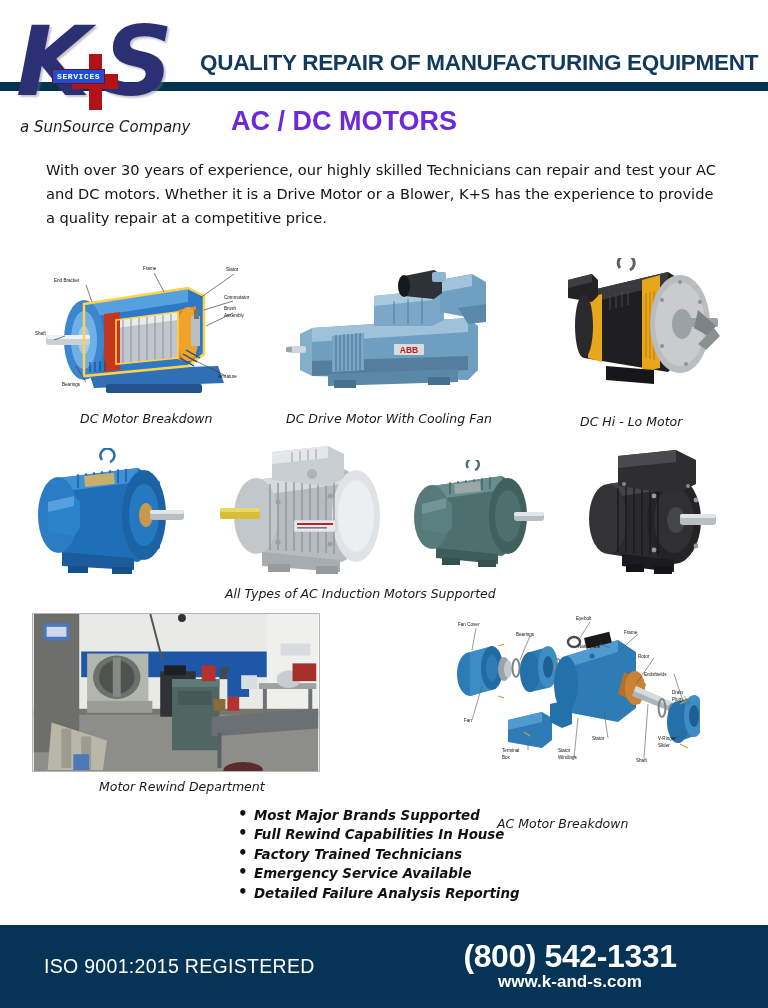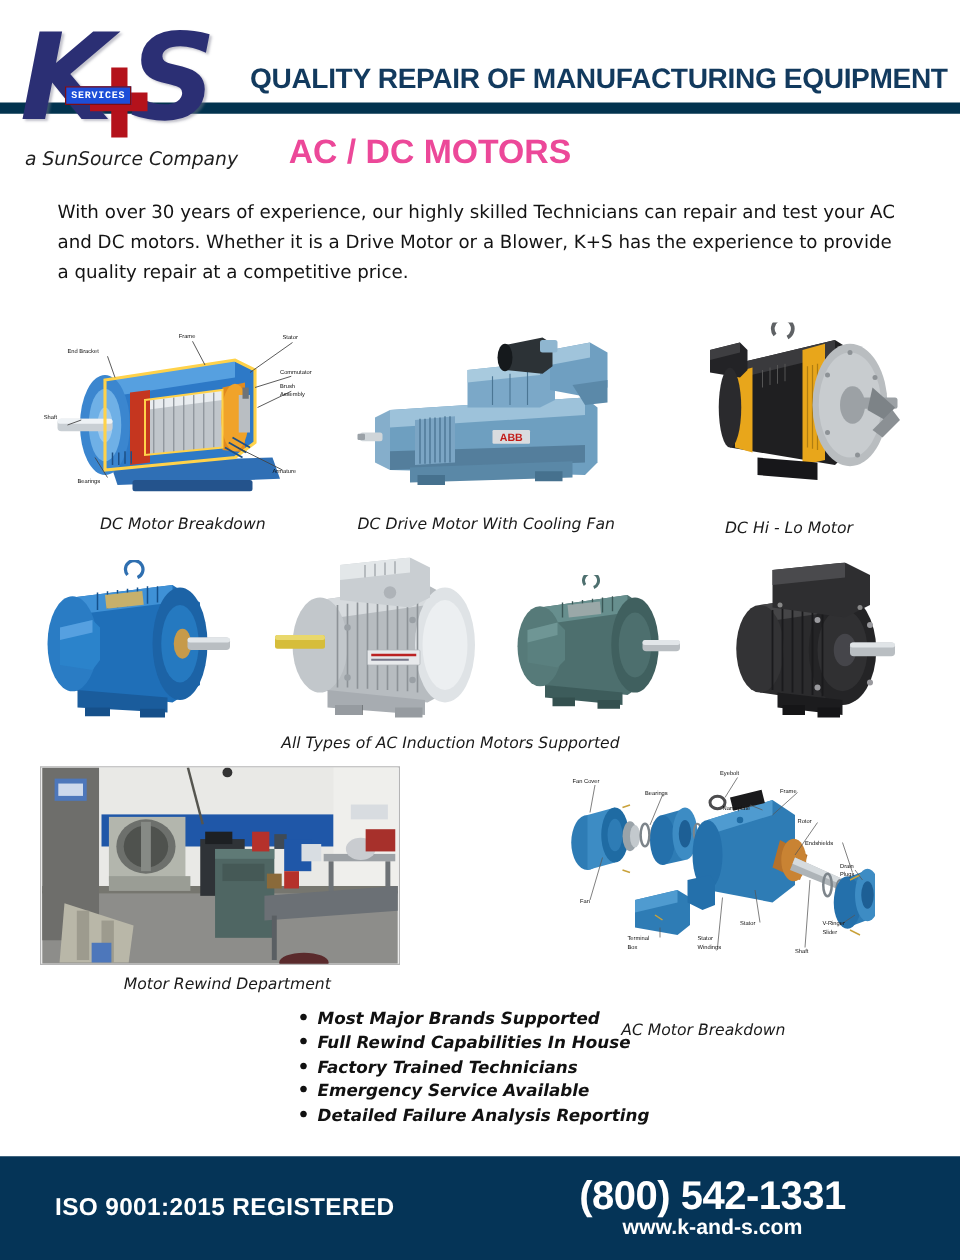--- a/index.html
+++ b/index.html
@@ -52,21 +52,21 @@
     font-family: "Liberation Sans", sans-serif;
     font-weight: bold; font-size: 22.5px; letter-spacing: -0.3px;
     color: #123a5e; text-align: left;
     white-space: nowrap;
   }
   .page-title {
     position: absolute; left: 0; top: 106px; width: 688px;
     text-align: center;
     font-family: "Liberation Sans", sans-serif;
     font-weight: bold; font-size: 27px; letter-spacing: 0px;
-    color: #ec4899;
+    color: #6d28d9;
   }
 
   
   .intro {
     position: absolute; left: 46px; top: 158px; width: 680px;
     font-family: "DejaVu Sans", sans-serif;
     font-size: 14.6px; line-height: 24px; color: #141414;
   }
 
   
@@ -103,21 +103,21 @@
   }
 
   
   .footer {
     position: absolute; left: 0; top: 925px; width: 768px; height: 83px;
     background: #053457;
   }
   .footer-iso {
     position: absolute; left: 44px; top: 955px;
     font-family: "Liberation Sans", sans-serif;
-    font-weight: bold; font-size: 19.5px; letter-spacing: 0.3px;
+    font-weight: normal; font-size: 19.5px; letter-spacing: 0.3px;
     color: #ffffff;
   }
   .footer-phone {
     position: absolute; left: 400px; top: 938px; width: 340px;
     text-align: center;
     font-family: "Liberation Sans", sans-serif;
     font-weight: bold; font-size: 32px; color: #ffffff;
     letter-spacing: -0.4px;
   }
   .footer-web {

